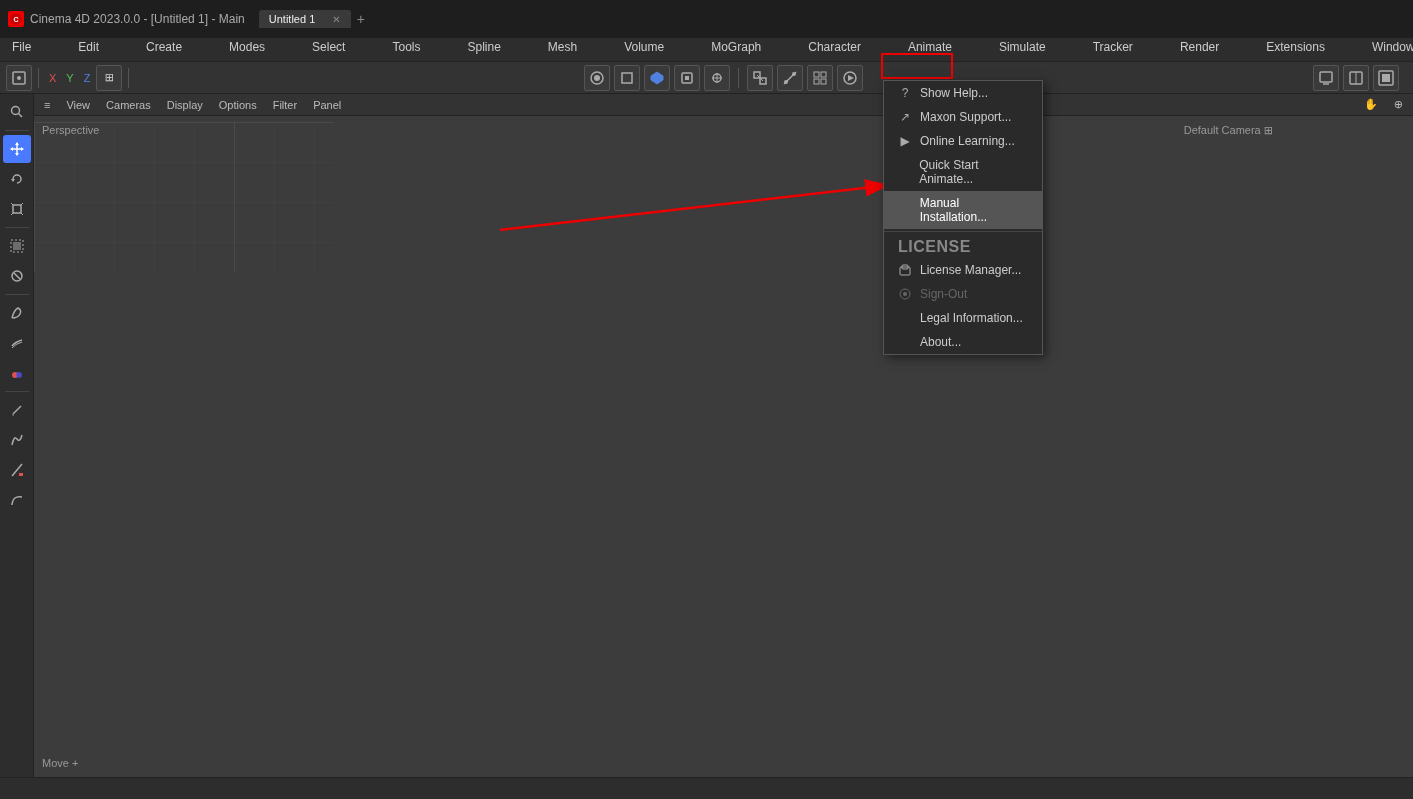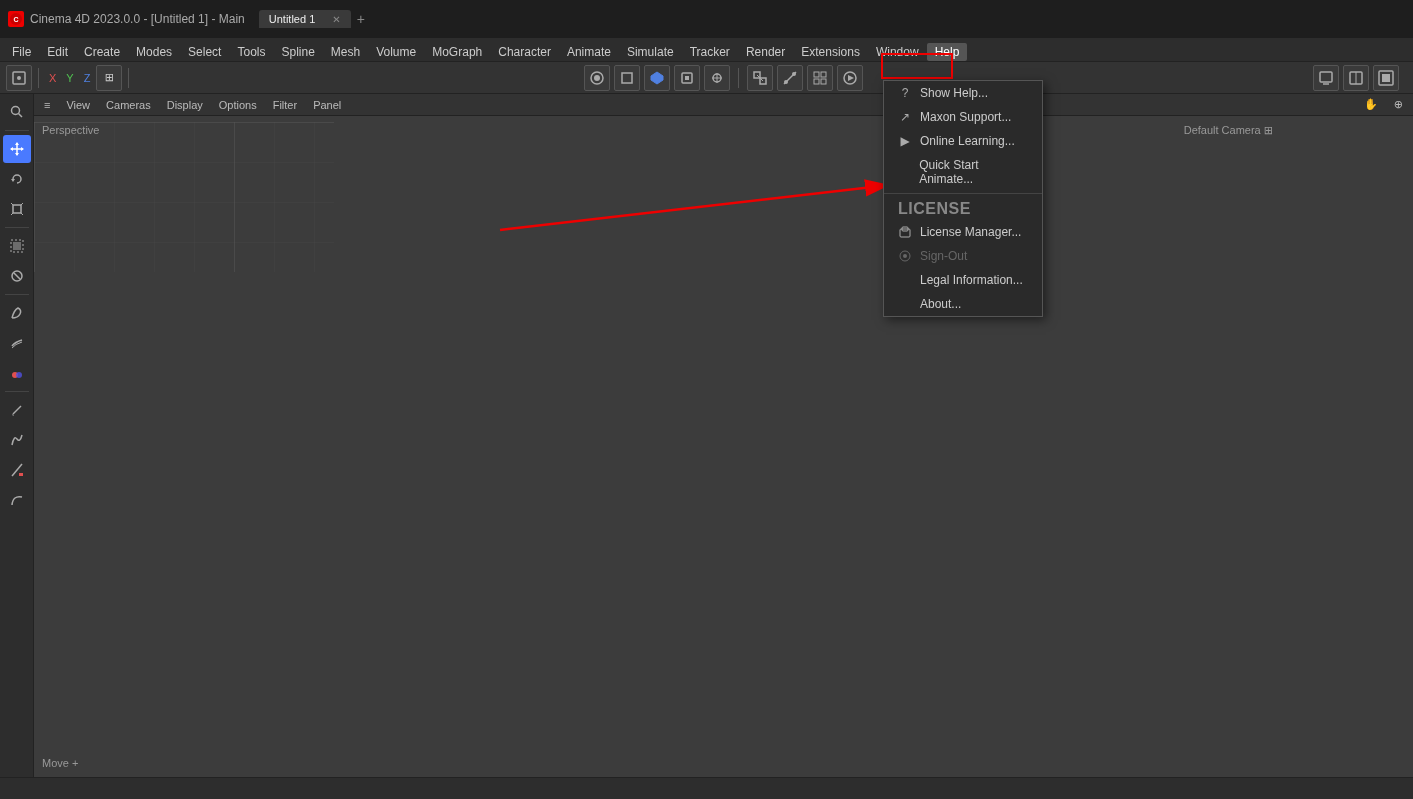--- a/index.html
+++ b/index.html
@@ -66,23 +66,24 @@
       cursor: pointer;
       border-bottom: 2px solid transparent;
     }
     .layout-tab.active { color: #fff; border-bottom: 2px solid #888; }
 
     
     #menu-bar {
       height: 24px;
       background: #2d2d2d;
       display: flex;
-      align-items: flex-end;
+      align-items: flex-start;
       padding: 0 4px;
       border-bottom: 1px solid #222;
+      gap: 31px;
     }
     .menu-item {
       padding: 2px 8px;
       color: #ccc;
       cursor: pointer;
       font-size: 12px;
       border-radius: 2px;
     }
     .menu-item.active { background: #555; color: #fff; }
 
@@ -609,20 +610,24 @@
     <span>Maxon Support...</span>
   </div>
   <div class="help-item">
     <span class="help-item-icon">▶</span>
     <span>Online Learning...</span>
   </div>
   <div class="help-item">
     <span class="help-item-icon"></span>
     <span>Quick Start Animate...</span>
   </div>
+  <div class="help-item highlighted">
+    <span class="help-item-icon"></span>
+    <span>Manual Installation...</span>
+  </div>
   <div class="help-separator"></div>
   <div class="help-section-label">LICENSE</div>
   <div class="help-item">
     <span class="help-item-icon">
       <svg width="12" height="12" viewBox="0 0 12 12">
           <rect x="1" y="3" width="10" height="8" rx="1" fill="none" stroke="#aaa" stroke-width="1"></rect>
           <rect x="3" y="1" width="6" height="4" rx="1" fill="none" stroke="#aaa" stroke-width="1"></rect>
         </svg>
     </span>
     <span>License Manager...</span>

